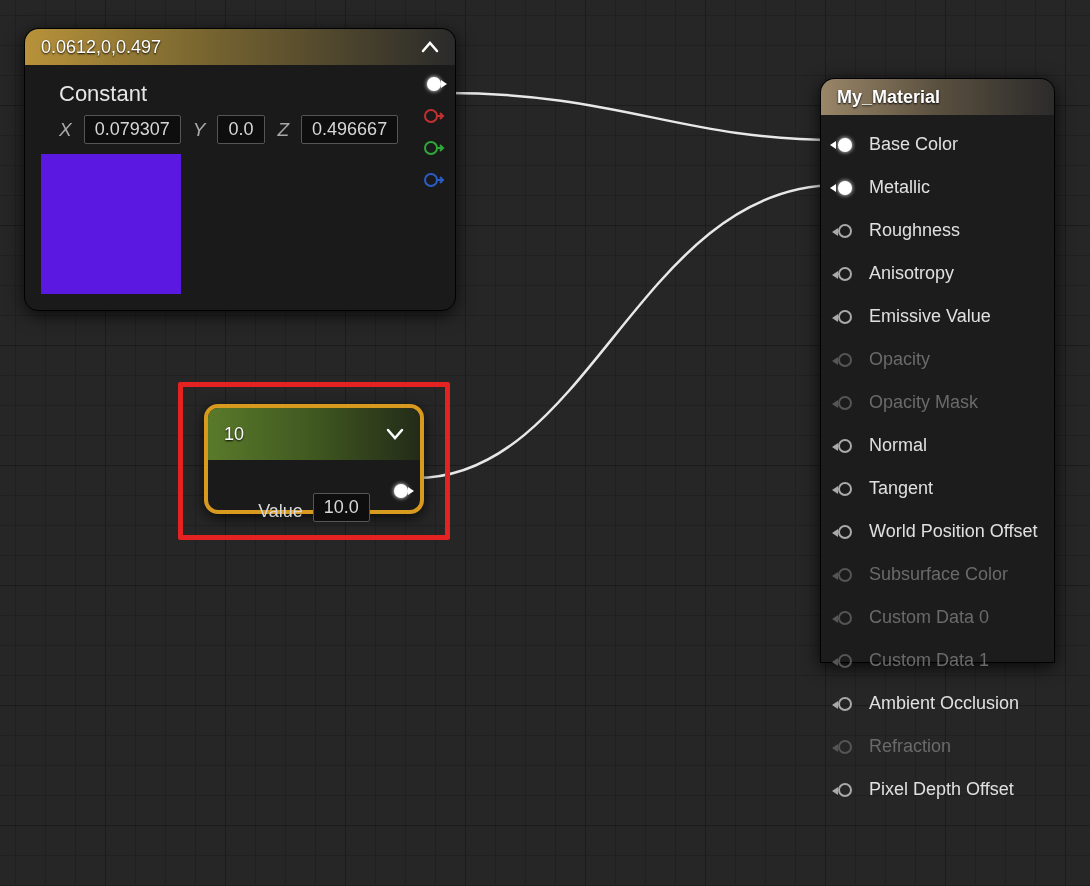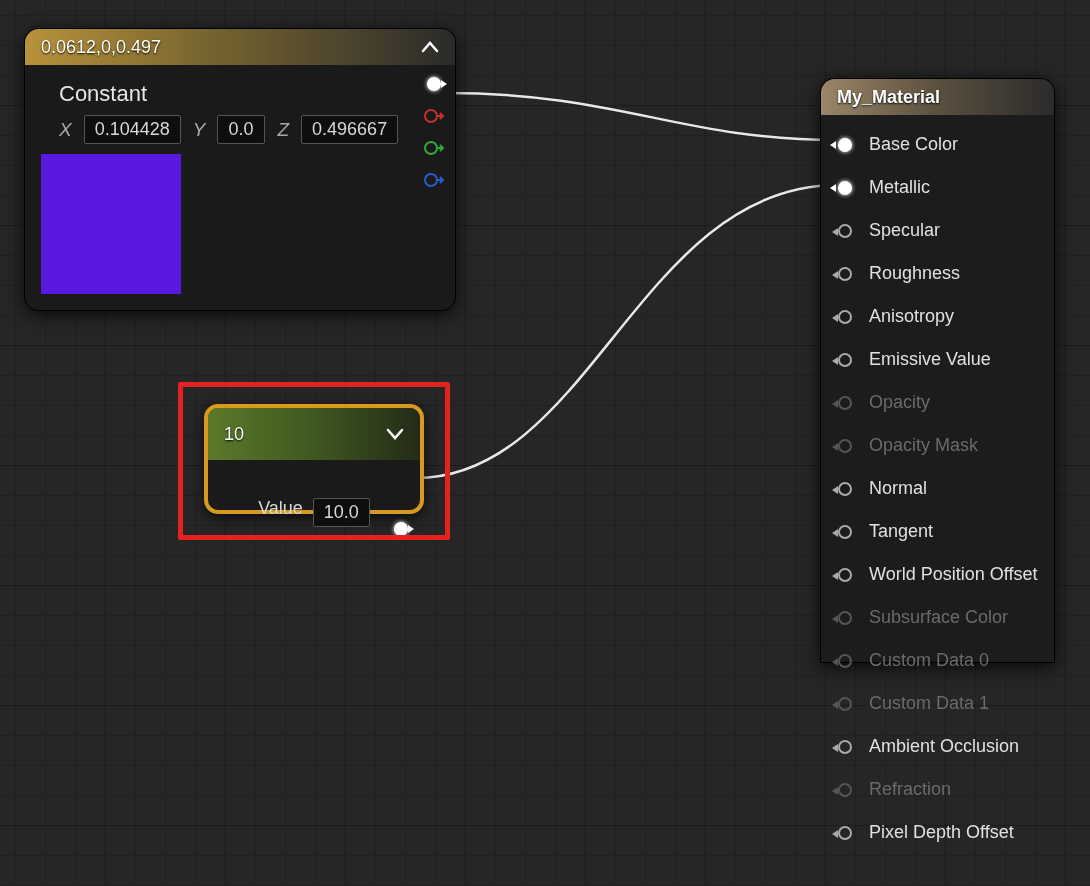--- a/index.html
+++ b/index.html
@@ -87,21 +87,21 @@
   .node-scalar {
     position: absolute;
     left: 204px; top: 404px;
     width: 220px; height: 110px;
     border: 4px solid #d7991e;
     border-radius: 14px;
     background: #1a1a1a;
     box-shadow: 0 4px 14px rgba(0,0,0,0.7);
   }
   .node-scalar .node-header { height: 52px; border-radius: 10px 10px 0 0; }
-  .scalar-body { display:flex; align-items:flex-start; justify-content:center; gap:10px; height: calc(100% - 40px); padding: 0 6px; position:relative;margin-top:38px;}
+  .scalar-body { display:flex; align-items:flex-end; justify-content:center; gap:10px; height: calc(100% - 40px); padding: 0 6px; position:relative;}
   .value-label { color:#d7d7d7; font-size:18px; }
   .scalar-out { position:absolute; right:8px; top:50%; transform: translateY(-50%); }
 
   
   .node-result {
     position: absolute;
     left: 820px; top: 78px;
     width: 235px; height: 585px;
     border-radius: 14px 14px 0 0;
     background: #1c1c1c;
@@ -148,21 +148,21 @@
     <span class="expand-btn">
       <svg width="18" height="12" viewBox="0 0 18 12">
           <path d="M2 10 L9 2 L16 10" stroke="#fff" stroke-width="2.5" fill="none" stroke-linecap="round"></path>
         </svg>
     </span>
   </div>
   <div class="node-body">
     <div class="const-label">Constant</div>
     <div class="xyz-row">
       <span class="axis-label">X</span>
-      <span class="num-input">0.104428</span>
+      <span class="num-input">0.079307</span>
       <span class="axis-label">Y</span>
       <span class="num-input">0.0</span>
       <span class="axis-label">Z</span>
       <span class="num-input">0.496667</span>
     </div>
     <div class="swatch" style="background: rgb(90, 24, 224);"></div>
     <div class="out-pins">
       <span class="pin">
           <span class="pin-circle-filled"></span>
         </span>
@@ -221,26 +221,20 @@
       <div class="result-item enabled">
         <span class="in-pin">
           <span class="pin-circle-filled-in"></span>
         </span>
         <span>Metallic</span>
       </div>
       <div class="result-item enabled">
         <span class="in-pin">
           <span class="pin-circle-hollow"></span>
         </span>
-        <span>Specular</span>
-      </div>
-      <div class="result-item enabled">
-        <span class="in-pin">
-          <span class="pin-circle-hollow"></span>
-        </span>
         <span>Roughness</span>
       </div>
       <div class="result-item enabled">
         <span class="in-pin">
           <span class="pin-circle-hollow"></span>
         </span>
         <span>Anisotropy</span>
       </div>
       <div class="result-item enabled">
         <span class="in-pin">

